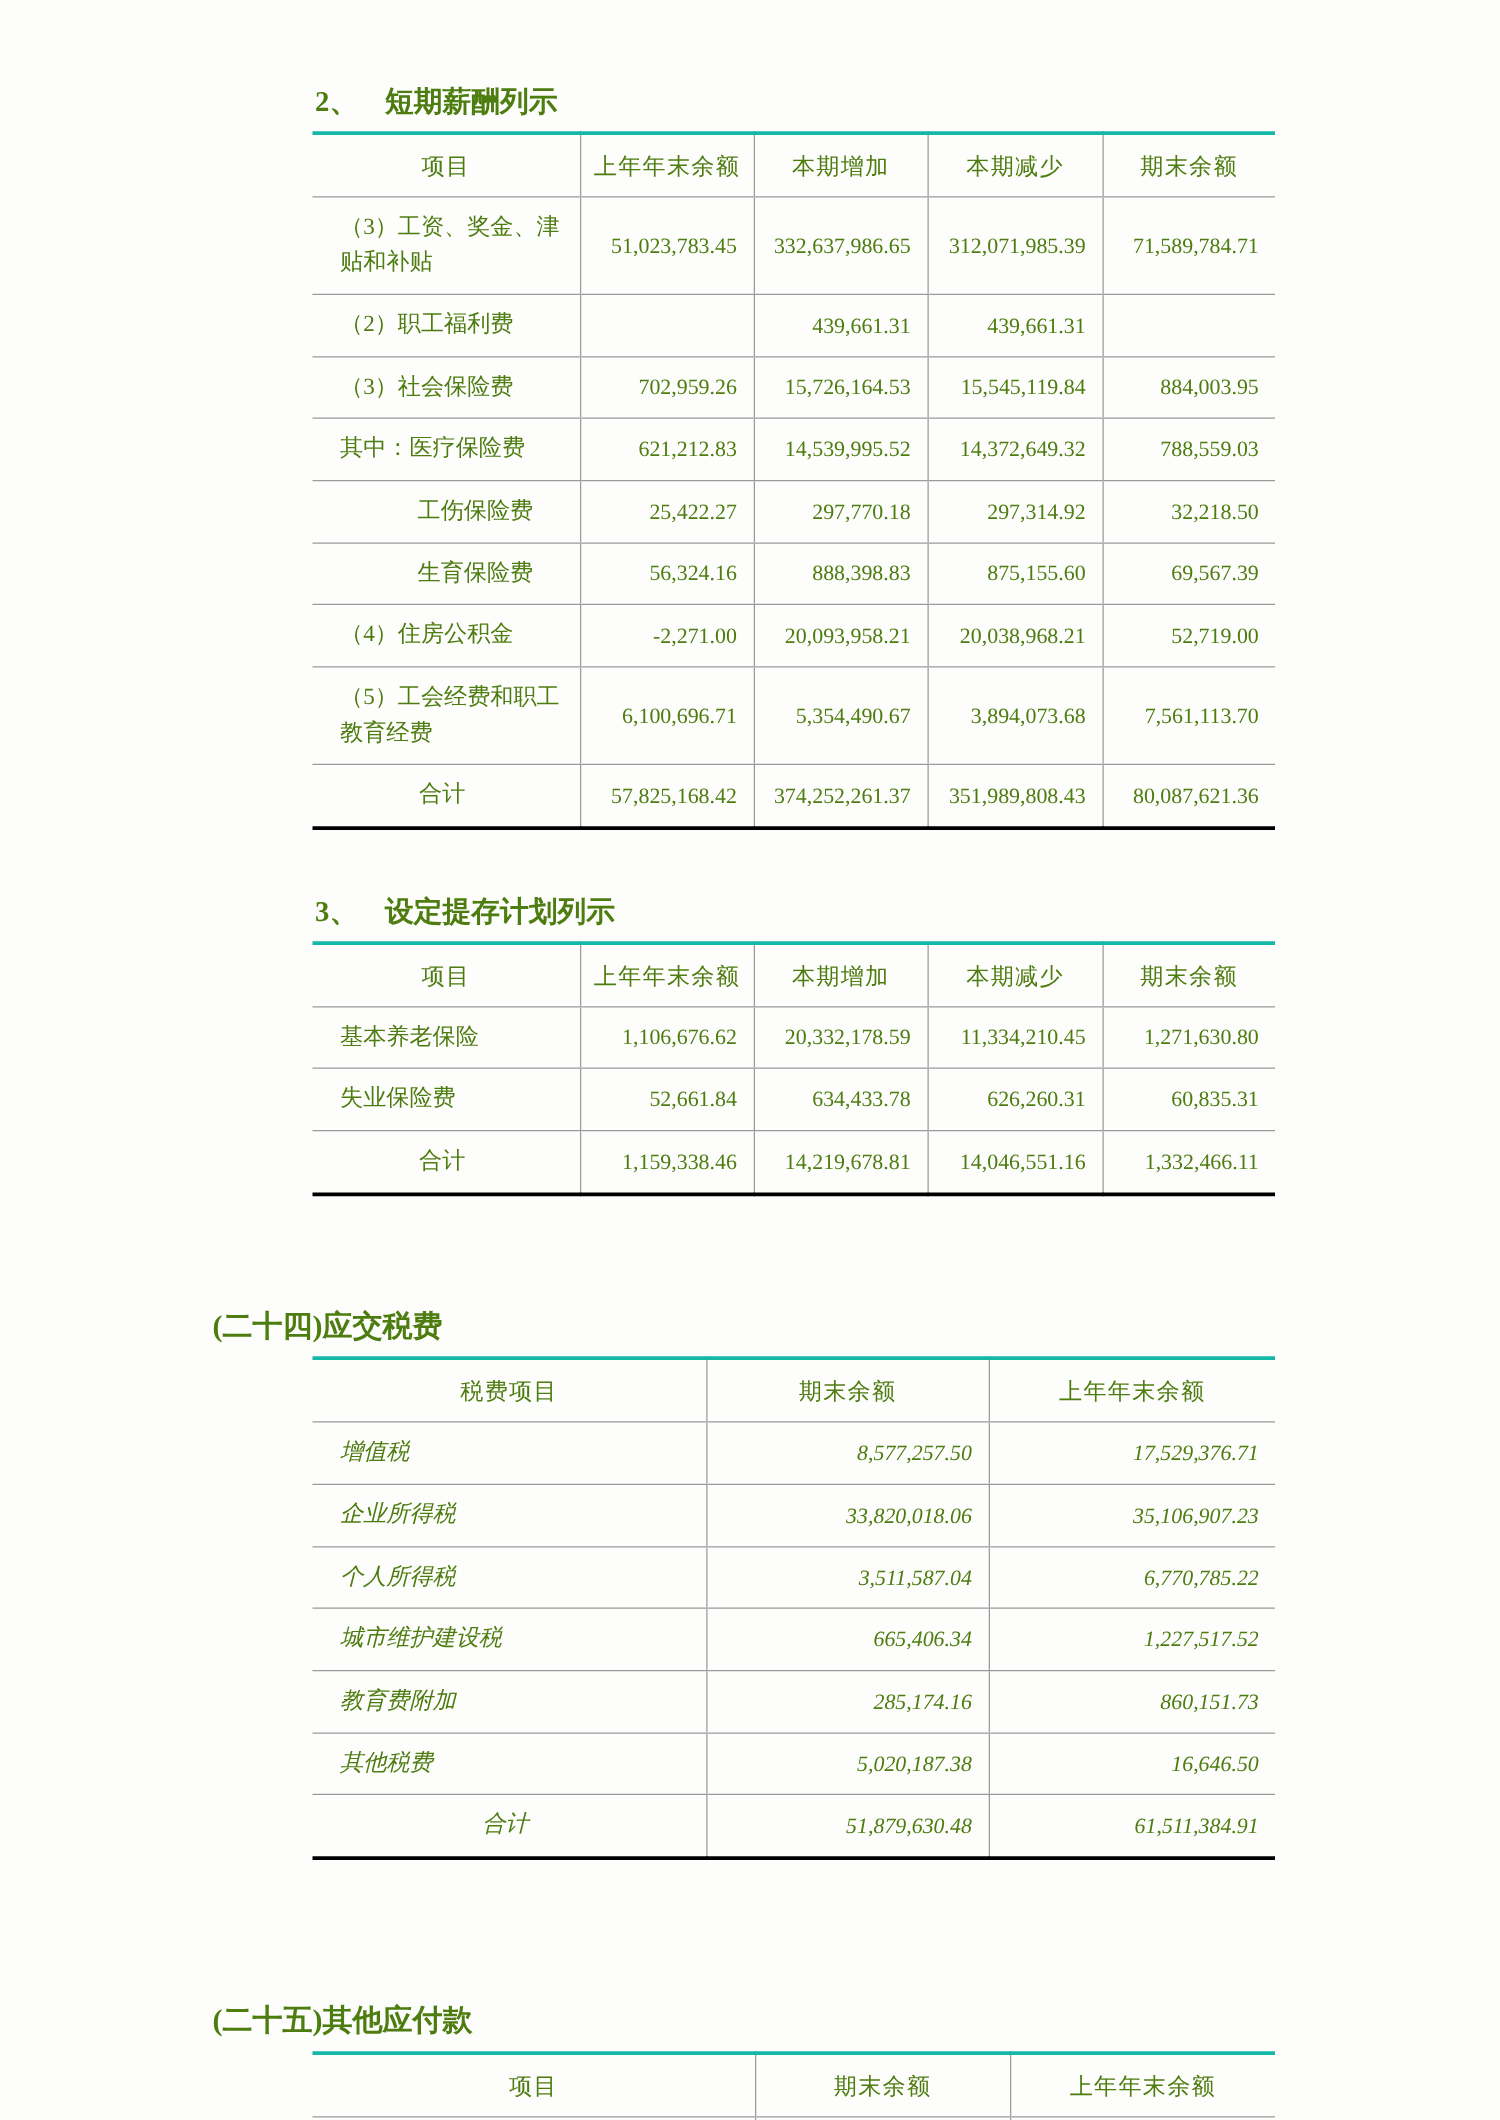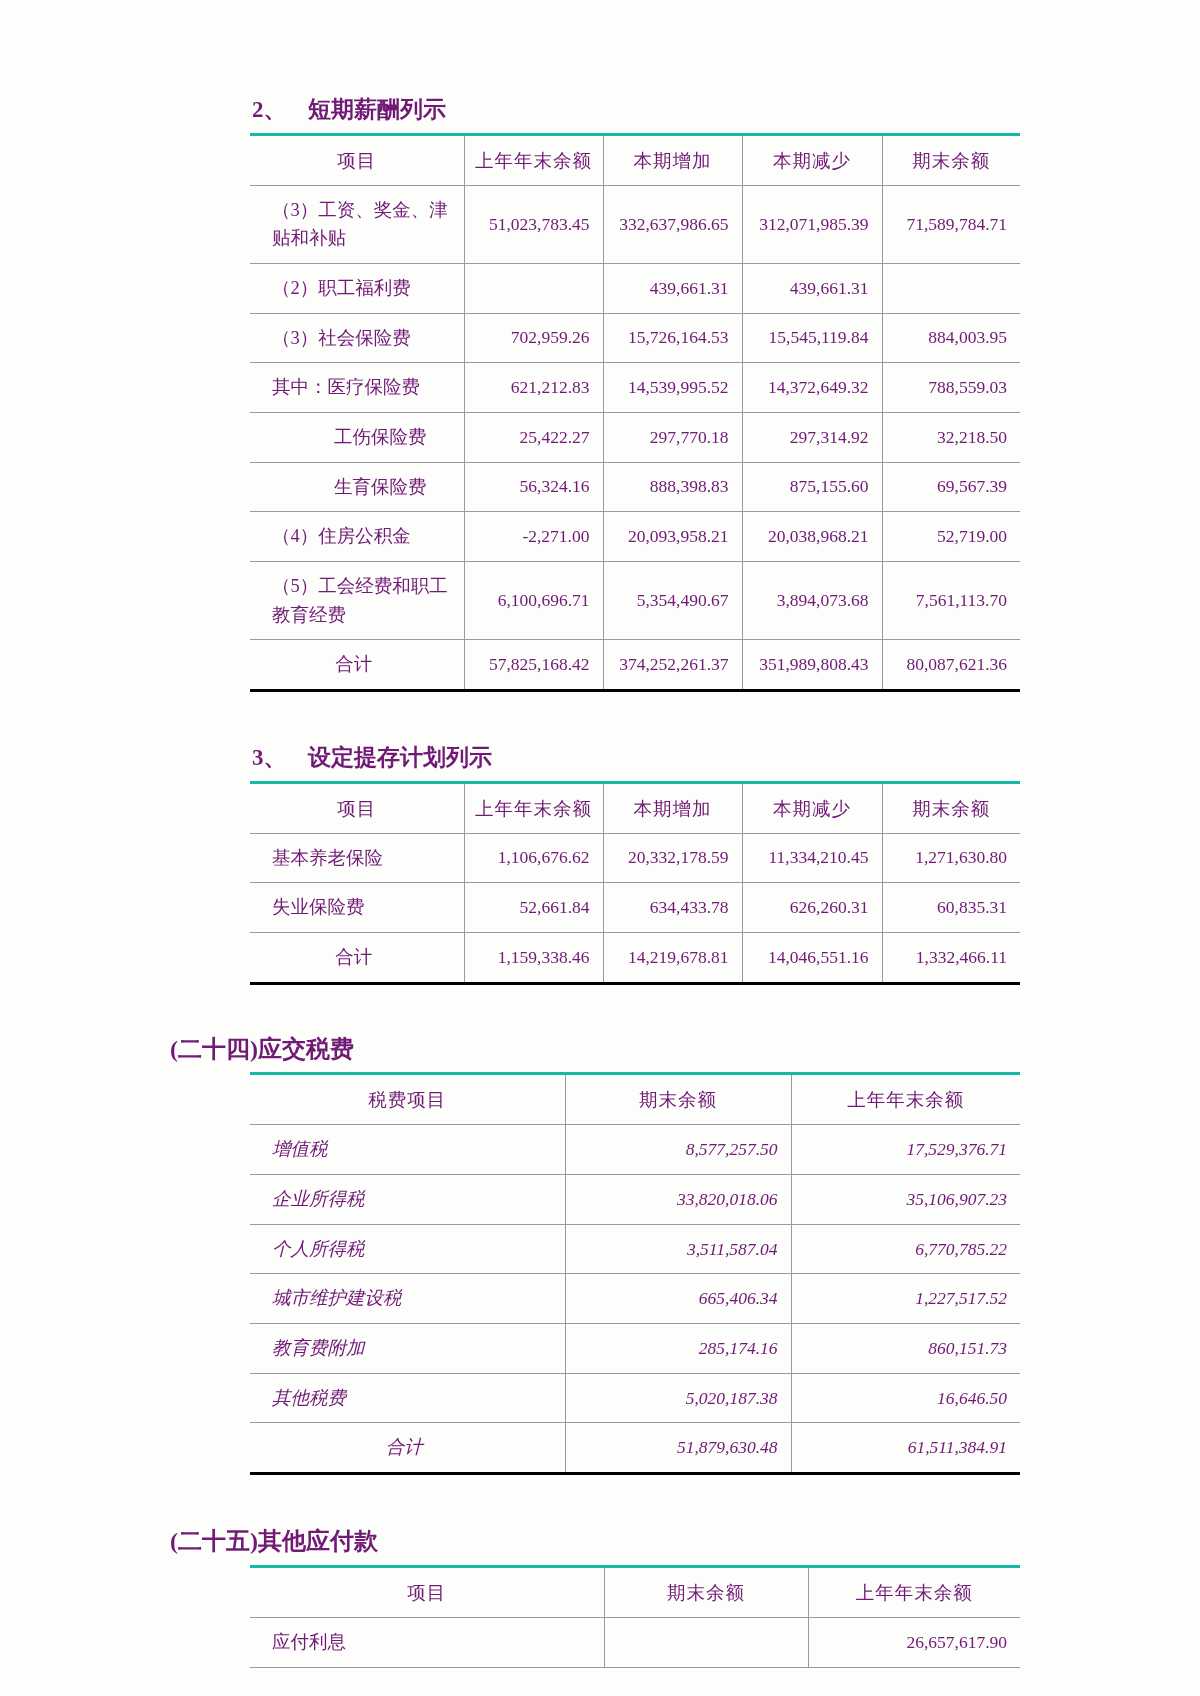--- a/index.html
+++ b/index.html
@@ -2,31 +2,31 @@
 <html lang="zh"><head>
 <meta charset="utf-8">
 <style>
   html,body{margin:0;padding:0;background:#e8e8e8;}
   .page{
     width:1200px;height:1696px;
     margin:0 auto;
     background:#fdfdfc;
     position:relative;
     font-family:"Liberation Serif","DejaVu Serif",serif;
-    color:#701a75;
+    color:#4d7c0f;
     overflow:hidden;
     box-sizing:border-box;
-    padding-top:96px;
+    padding-top:68px;
   }
   
   .heading{font-weight:bold;line-height:1.2;}
   .num-heading{margin-left:252px;font-size:23px;margin-bottom:9px;}
   .num-heading .h-label{display:inline-block;min-width:56px;}
   .paren-heading{margin-left:170px;font-size:24px;margin-bottom:9px;}
-  .paren-heading .h-label{display:inline-block;}
+  .paren-heading .h-label{display:inline-block;margin-top:41px;}
   
   table.fin{
     border-collapse:collapse;
     table-layout:fixed;
     margin-left:250px;
     width:770px;
     border-top:3px solid #14b8a6;
     border-bottom:3px solid #000;
     background:transparent;
   }
@@ -66,21 +66,21 @@
   .sec-3 td{height:20px;}
   .sec-3 th{height:46px;}
   .sec-24 td{height:17px;}
   .sec-24 td.item,.sec-24 td.v{padding-top:8px;padding-bottom:8px;font-style:italic;}
   .sec-24 th{height:47px;}
   .sec-25 th{height:44px;}
   .sec-25 td.item,.sec-25 td.v{padding-top:8px;padding-bottom:8px;height:18px;}
   
   .sec-2{margin-bottom:52px;}
   .sec-3-tbl{margin-bottom:50px;}
-  .sec-24-tbl{margin-bottom:52px;}
+  .sec-24-tbl{margin-bottom:74px;}
 </style>
 </head>
 <body>
 
 <div class="page">
 
   <div class="heading num-heading">
     <span class="h-label">2、</span><span class="h-title">短期薪酬列示</span>
   </div>
   <table class="fin sec-2">

